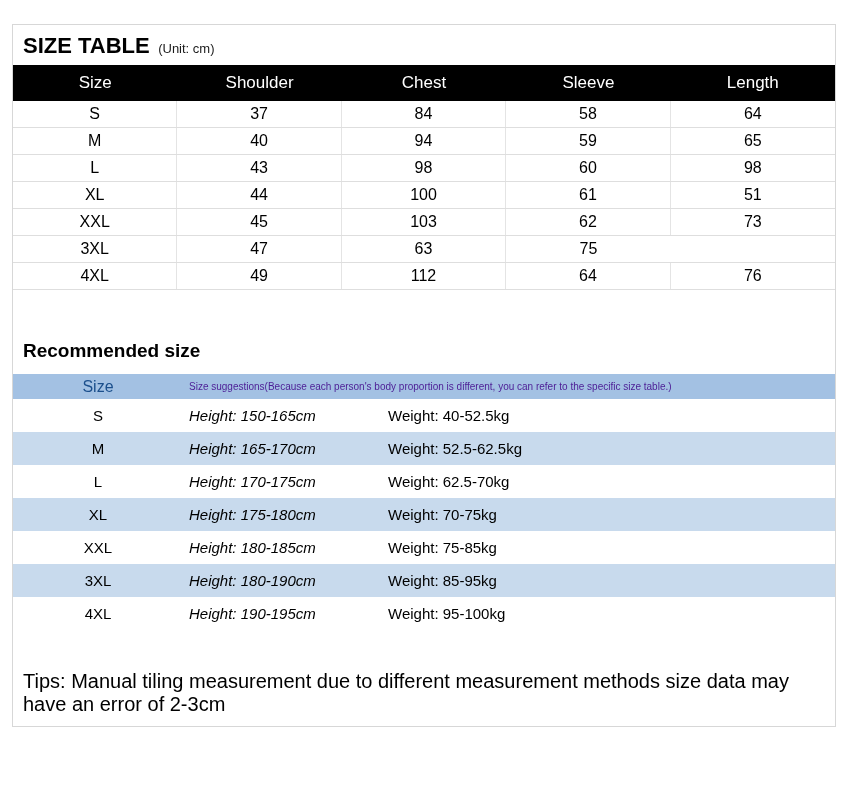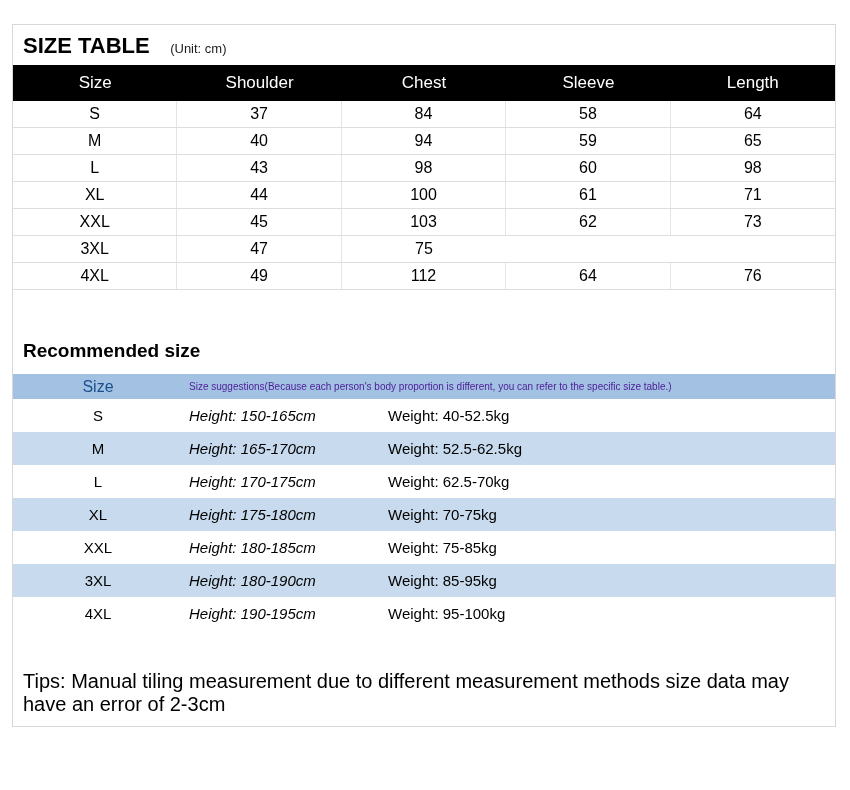--- a/index.html
+++ b/index.html
@@ -26,21 +26,21 @@
     }
     .st-title {
       font-size: 22px;
       font-weight: 700;
       color: #000;
       margin-top: 36px;
     }
     .st-unit {
       font-size: 13px;
       color: #1b1b1b;
-      margin-left: 16px;
+      margin-left: 4px;
     }
 
     .size-table-head {
       display: grid;
       grid-template-columns: repeat(5, 1fr);
       background: #000;
       color: #fff;
     }
     .size-table-head > div {
       padding: 8px 0;
@@ -162,32 +162,33 @@
           <div class="size-cell">43</div>
           <div class="size-cell">98</div>
           <div class="size-cell">60</div>
           <div class="size-cell">98</div>
         </div>
         <div class="size-row">
           <div class="size-cell">XL</div>
           <div class="size-cell">44</div>
           <div class="size-cell">100</div>
           <div class="size-cell">61</div>
-          <div class="size-cell">71</div>
+          <div class="size-cell">51</div>
         </div>
         <div class="size-row">
           <div class="size-cell">XXL</div>
           <div class="size-cell">45</div>
           <div class="size-cell">103</div>
           <div class="size-cell">62</div>
           <div class="size-cell">73</div>
         </div>
         <div class="size-row">
           <div class="size-cell">3XL</div>
           <div class="size-cell">47</div>
+          <div class="size-cell">63</div>
           <div class="size-cell">75</div>
         </div>
         <div class="size-row">
           <div class="size-cell">4XL</div>
           <div class="size-cell">49</div>
           <div class="size-cell">112</div>
           <div class="size-cell">64</div>
           <div class="size-cell">76</div>
         </div>
       </div>

